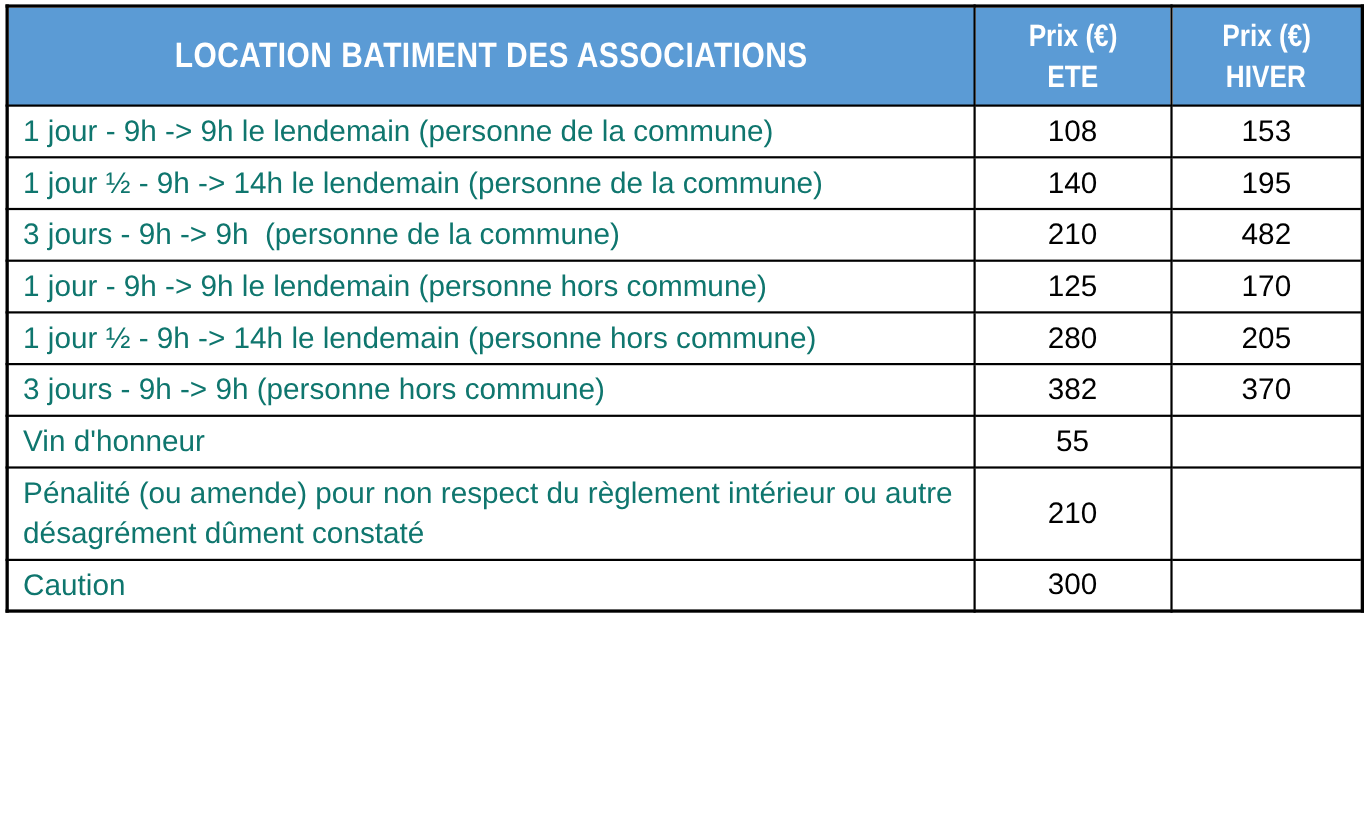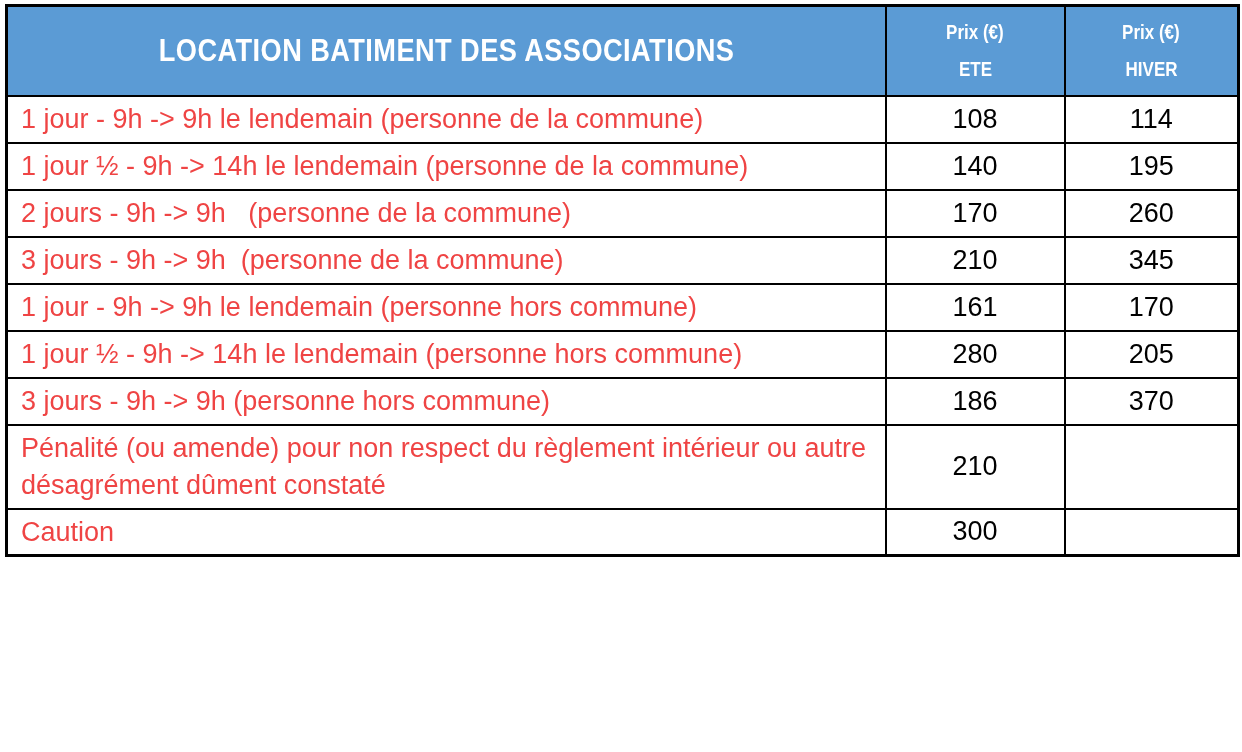--- a/index.html
+++ b/index.html
@@ -39,27 +39,27 @@
     text-align: center;
     padding: 0;
   }
   .cond {
     display: inline-block;
     transform: scaleX(0.85);
     transform-origin: center;
     white-space: nowrap;
   }
   .title-text { font-size: 32px; letter-spacing: 0.5px; }
-  .price-head-line { line-height: 37px; font-size: 20px; }
+  .price-head-line { line-height: 37px; font-size: 28px; }
   
   tr.single { height: 47px; }
   tr.double { height: 84px; }
   td.label {
     font-size: 27px;
-    color: #ef4444;
+    color: #0f766e;
     text-align: left;
     padding: 2px 10px 2px 13px;
     white-space: pre-wrap;
     line-height: 1.35;
   }
   td.num {
     font-size: 27px;
     color: #000000;
     text-align: center;
     padding: 0;
@@ -88,51 +88,51 @@
         <th class="head-cell">
           <div class="price-head-line"><span class="cond">Prix (€)</span></div>
           <div class="price-head-line"><span class="cond">HIVER</span></div>
         </th>
       </tr>
     </thead>
     <tbody>
       <tr class="single">
         <td class="label">1 jour - 9h -&gt; 9h le lendemain (personne de la commune)</td>
         <td class="num">108</td>
-        <td class="num">114</td>
+        <td class="num">153</td>
       </tr>
       <tr class="single">
         <td class="label">1 jour ½ - 9h -&gt; 14h le lendemain (personne de la commune)</td>
         <td class="num">140</td>
         <td class="num">195</td>
       </tr>
       <tr class="single">
-        <td class="label">2 jours - 9h -&gt; 9h   (personne de la commune)</td>
-        <td class="num">170</td>
-        <td class="num">260</td>
-      </tr>
-      <tr class="single">
         <td class="label">3 jours - 9h -&gt; 9h  (personne de la commune)</td>
         <td class="num">210</td>
-        <td class="num">345</td>
+        <td class="num">482</td>
       </tr>
       <tr class="single">
         <td class="label">1 jour - 9h -&gt; 9h le lendemain (personne hors commune)</td>
-        <td class="num">161</td>
+        <td class="num">125</td>
         <td class="num">170</td>
       </tr>
       <tr class="single">
         <td class="label">1 jour ½ - 9h -&gt; 14h le lendemain (personne hors commune)</td>
         <td class="num">280</td>
         <td class="num">205</td>
       </tr>
       <tr class="single">
         <td class="label">3 jours - 9h -&gt; 9h (personne hors commune)</td>
-        <td class="num">186</td>
+        <td class="num">382</td>
         <td class="num">370</td>
+      </tr>
+      <tr class="single">
+        <td class="label">Vin d'honneur</td>
+        <td class="num">55</td>
+        <td class="num"></td>
       </tr>
       <tr class="double">
         <td class="label">Pénalité (ou amende) pour non respect du règlement intérieur ou autre désagrément dûment constaté</td>
         <td class="num">210</td>
         <td class="num"></td>
       </tr>
       <tr class="single">
         <td class="label">Caution</td>
         <td class="num">300</td>
         <td class="num"></td>

